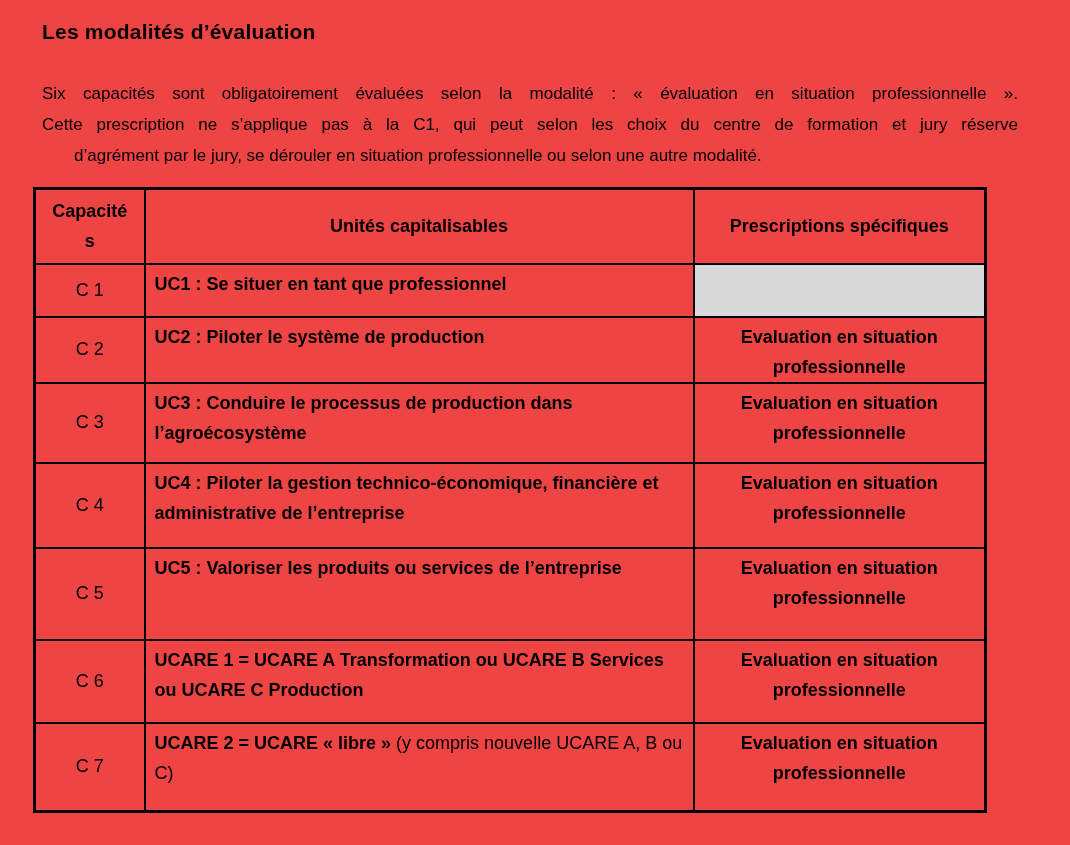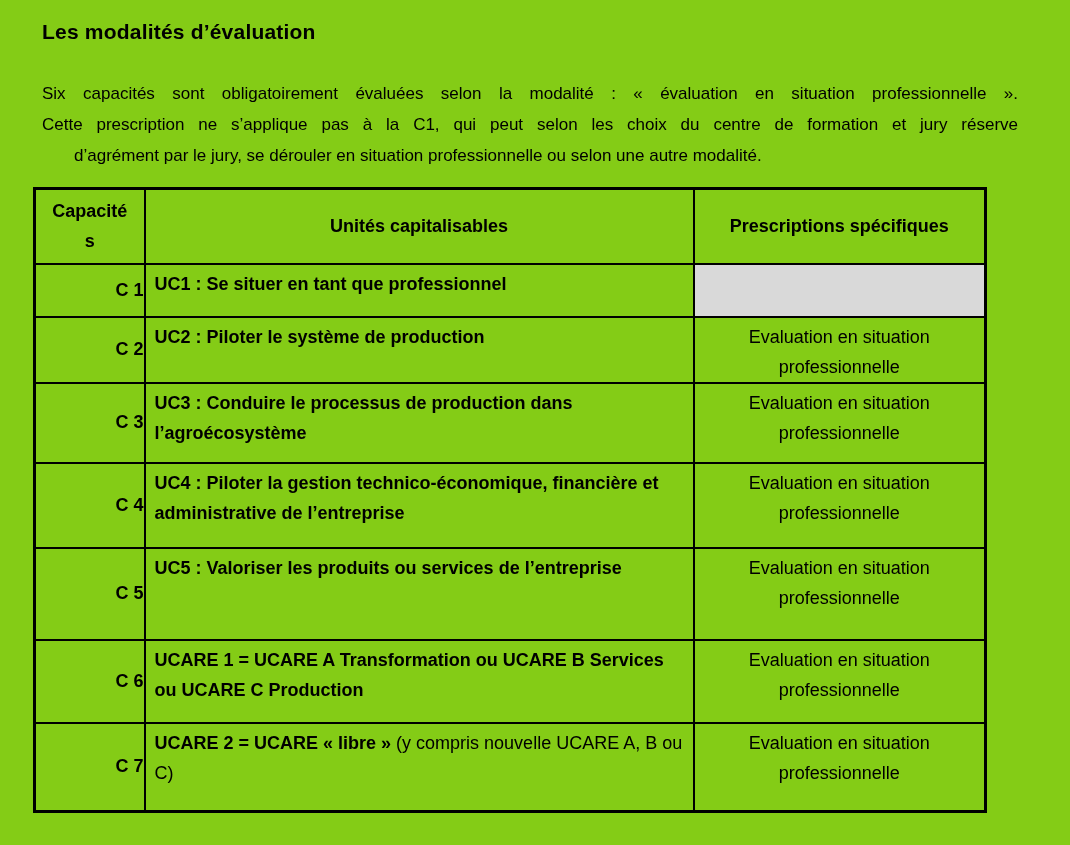--- a/index.html
+++ b/index.html
@@ -6,21 +6,21 @@
   body {
     width: 1070px; height: 845px;
     background: #ffffff;
     font-family: "Liberation Sans", sans-serif;
     color: #000000;
   }
   .page {
     position: relative;
     width: 1070px; height: 845px;
     overflow: hidden;
-    background: #84cc16;
+    background: #ef4444;
   }
   .title {
     position: absolute;
     left: 42px; top: 20px;
     font-size: 21px;
     font-weight: bold;
     letter-spacing: 0.2px;
     white-space: nowrap;
   }
   .intro {
@@ -69,37 +69,37 @@
     line-height: 30px;
     padding: 0 2px;
   }
   .cap-head-inner {
     display: inline-block;
     max-width: 80px;
     word-break: break-all;
     line-height: 30px;
   }
   td.cap {
-    text-align: right;
+    text-align: center;
     vertical-align: middle;
-    font-weight: bold;
+    font-weight: normal;
     padding: 0;
   }
   td.uc {
     vertical-align: top;
     text-align: left;
     font-weight: bold;
     padding: 4px 4px 0 9px;
     line-height: 30px;
   }
   td.uc .regular { font-weight: normal; }
   td.presc {
     vertical-align: top;
     text-align: center;
-    font-weight: normal;
+    font-weight: bold;
     padding: 4px 6px 0 6px;
     line-height: 30px;
   }
   td.shaded { background: var(--shaded-cell, #d9d9d9); }
 </style>
 </head>
 <body>
 
 <div class="page">
 

